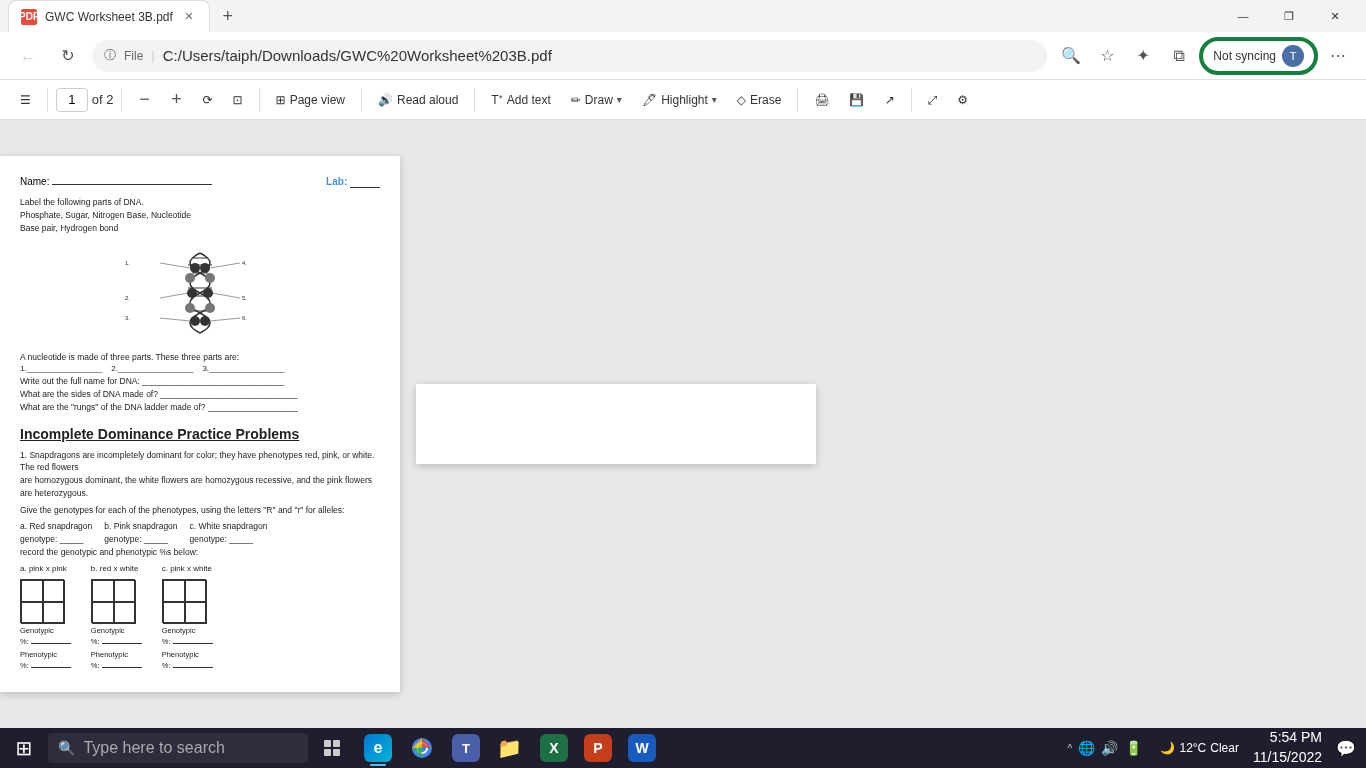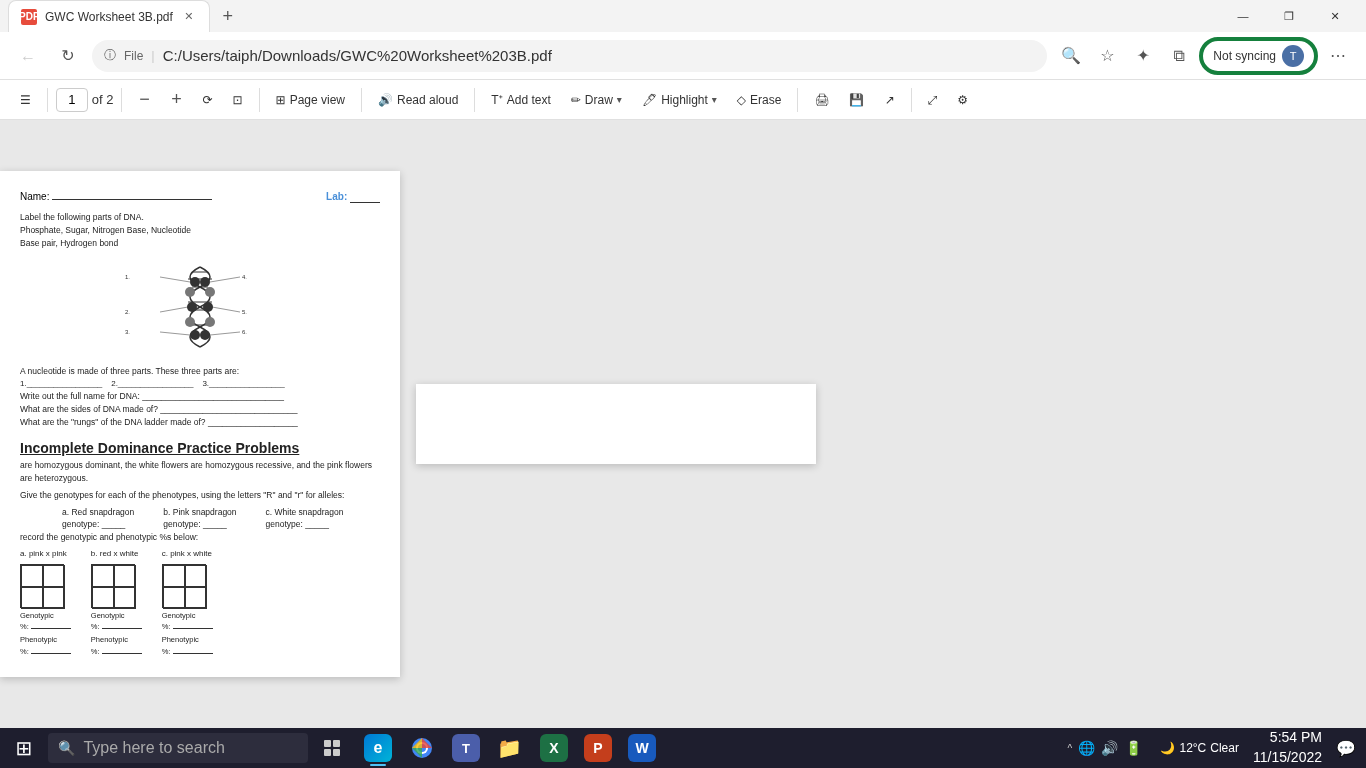--- a/index.html
+++ b/index.html
@@ -291,24 +291,25 @@
         </svg>
       </div>
 
       <p><span>A nucleotide is made of three parts. These three parts are:</span></p>
       <p style="font-size:8px;">1._________________ &nbsp;&nbsp; 2._________________ &nbsp;&nbsp; 3._________________</p>
       <p>Write out the full name for DNA: ______________________________</p>
       <p>What are the sides of DNA made of? _____________________________</p>
       <p>What are the "rungs" of the DNA ladder made of? ___________________</p>
 
       <p class="section-title">Incomplete Dominance Practice Problems</p>
+      <p style="margin-top:4px;">1. Snapdragons are incompletely dominant for color; they have phenotypes red, pink, or white. The red flowers</p>
       <p>are homozygous dominant, the white flowers are homozygous recessive, and the pink flowers are heterozygous.</p>
       <p style="margin-top:4px;">Give the genotypes for each of the phenotypes, using the letters "R" and "r" for alleles:</p>
 
-      <div style="display:flex; gap:29px; margin-top:4px;margin-left:42px;">
+      <div style="display:flex; gap:12px; margin-top:4px;">
         <div>
           <div>a. Red snapdragon</div>
           <div>genotype: _____</div>
         </div>
         <div>
           <div>b. Pink snapdragon</div>
           <div>genotype: _____</div>
         </div>
         <div>
           <div>c. White snapdragon</div>

